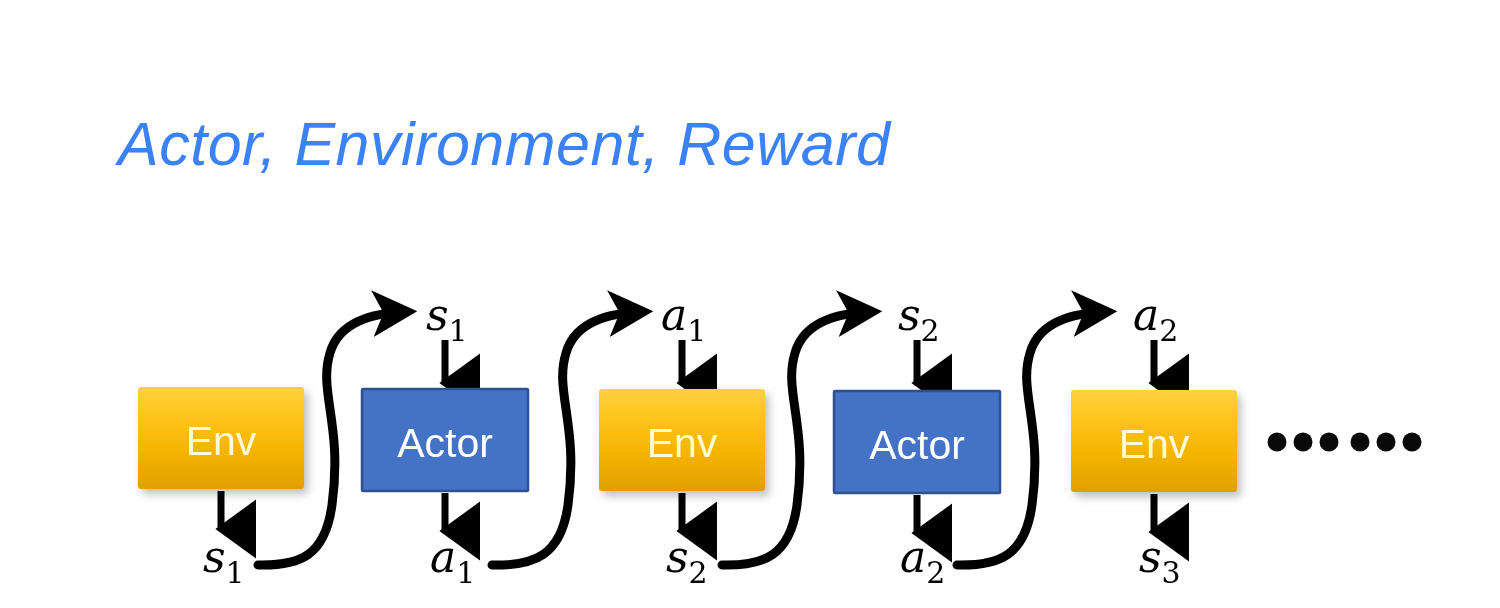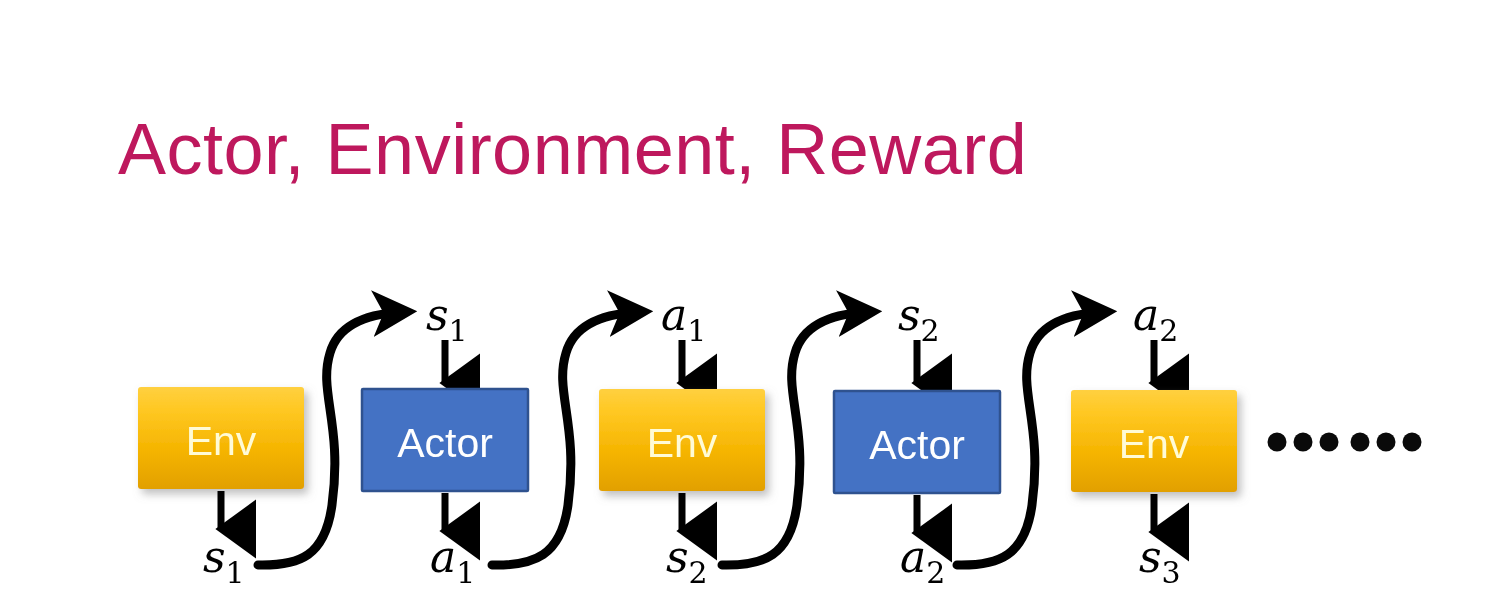--- a/index.html
+++ b/index.html
@@ -17,26 +17,27 @@
     position: relative;
     width: 1500px;
     height: 608px;
     background: #ffffff;
   }
   #slide-title {
     position: absolute;
     left: 118px;
     top: 112px;
     font-family: "Liberation Sans", sans-serif;
-    font-size: 72px;
+    font-size: 61px;
     font-weight: 300;
     letter-spacing: 0.5px;
-    color: #be185d;
+    color: #3b82f6;
     white-space: nowrap;
     line-height: 1.05;
+    font-style: italic;
   }
   #diagram {
     position: absolute;
     left: 0;
     top: 0;
     width: 1500px;
     height: 608px;
   }
   .box-label {
     font-family: "Liberation Sans", sans-serif;

